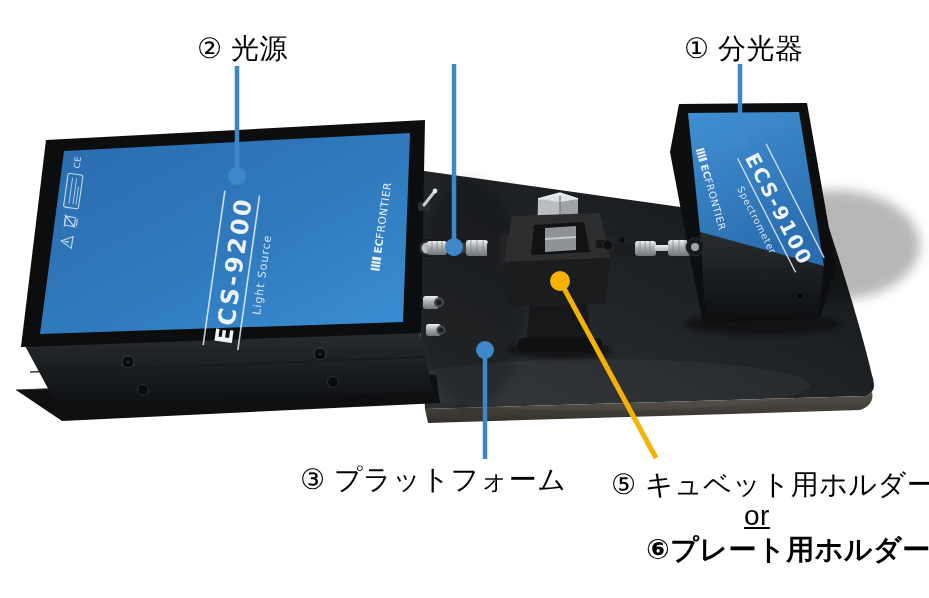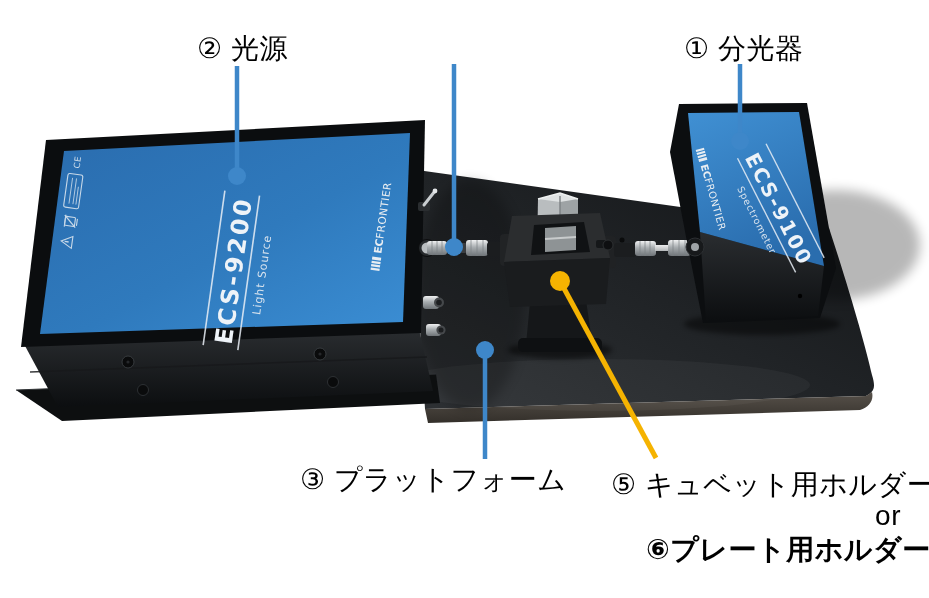--- a/index.html
+++ b/index.html
@@ -253,17 +253,17 @@
 
   <div class="callout" style="left:197px;top:30px;">② 光源</div>
 
 
   <div class="callout" style="left:300px;top:461px;">③ プラットフォーム</div>
 
   <div class="callout" style="left:684px;top:30px;">① 分光器</div>
 
   <div class="callout" style="left:611px;top:466px;">⑤ キュベット用ホルダー</div>
 
-  <div class="callout" style="left:585px;top:500px;width:316px;text-align:right;">or</div>
+  <div class="callout" style="left:599px;top:500px;width:316px;text-align:center;text-decoration:underline;">or</div>
 
   <div class="callout" style="left:646px;top:531px;font-weight:bold;">⑥プレート用ホルダー</div>
 
 </div>
 
 </body></html>

